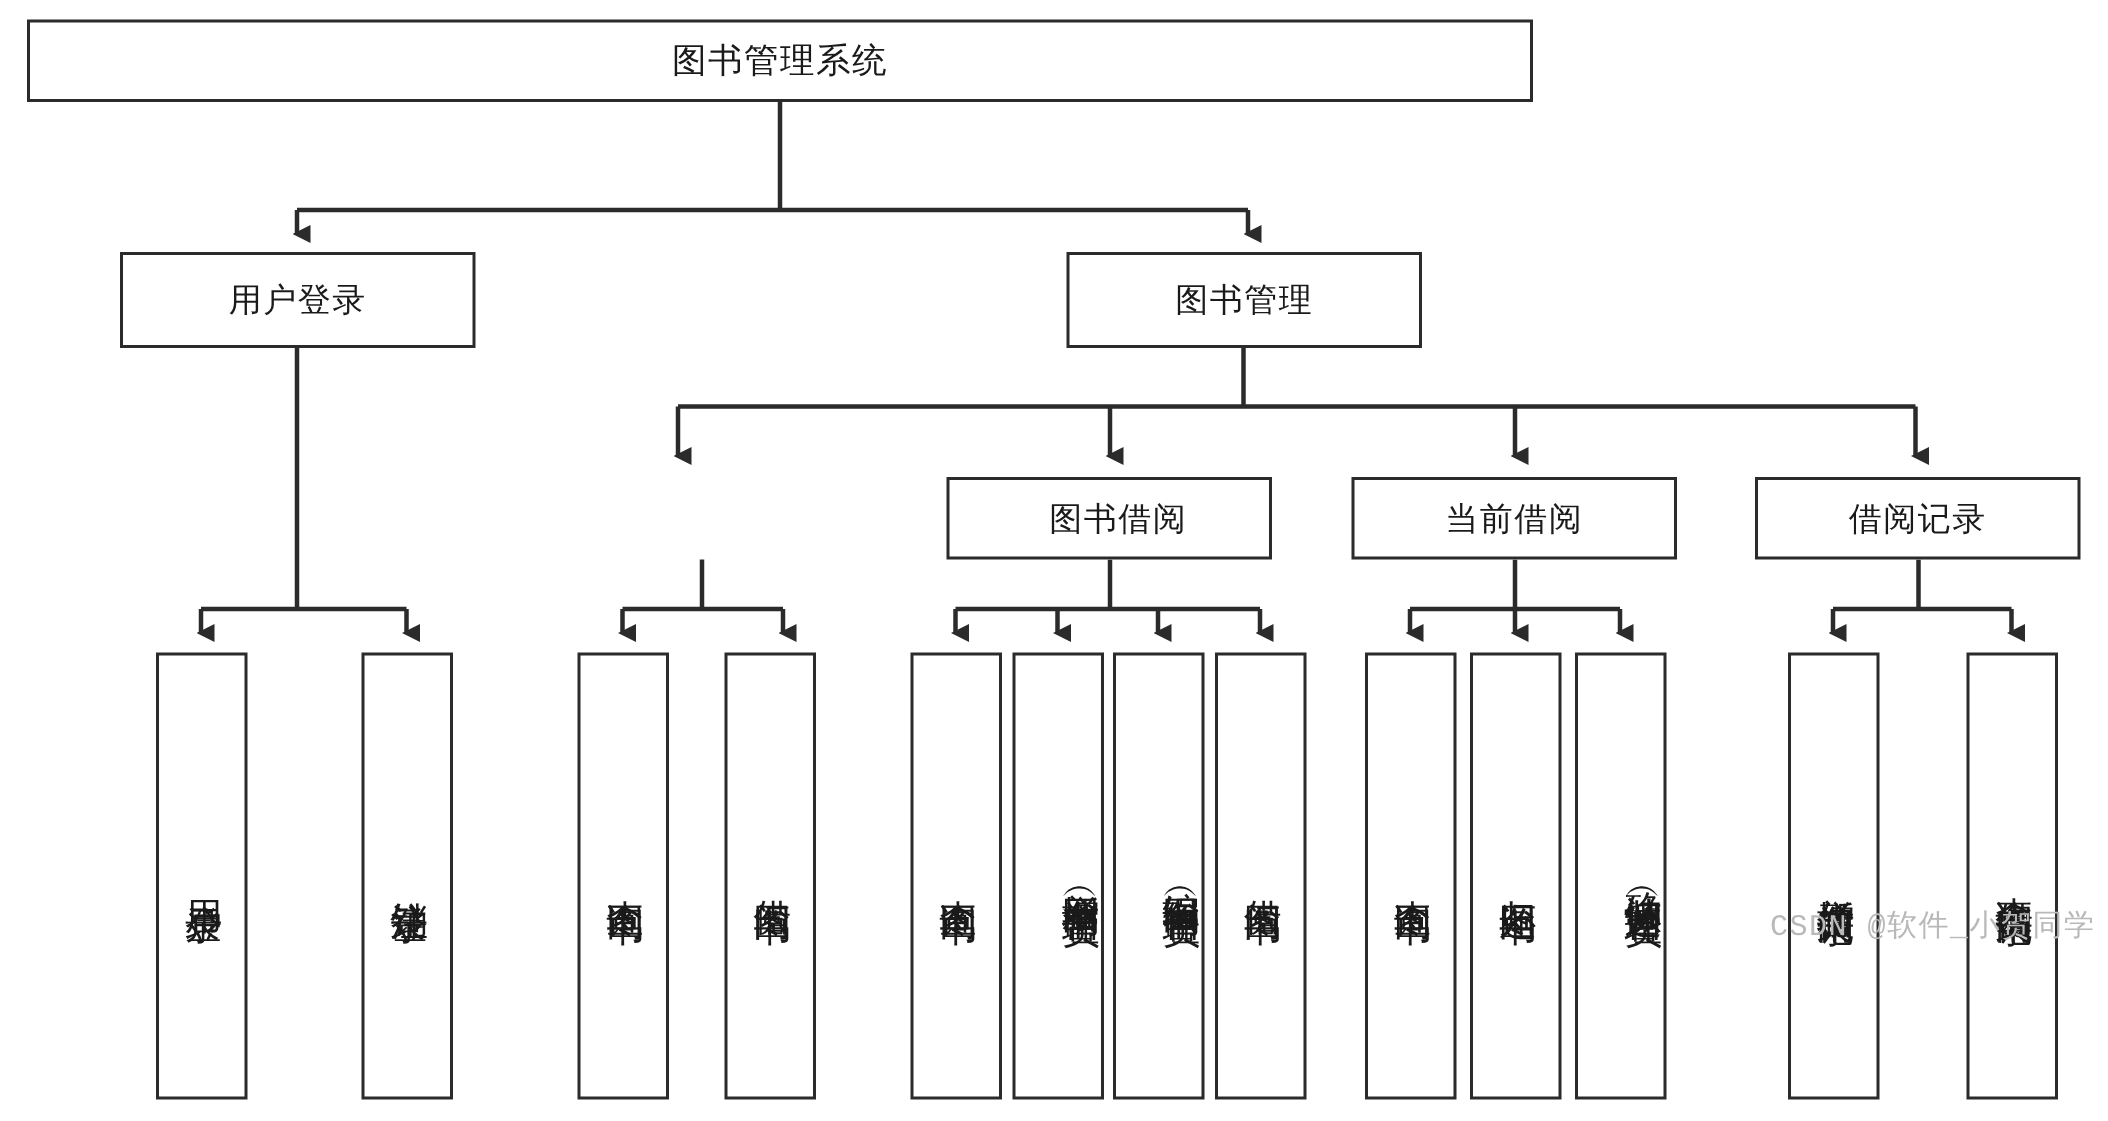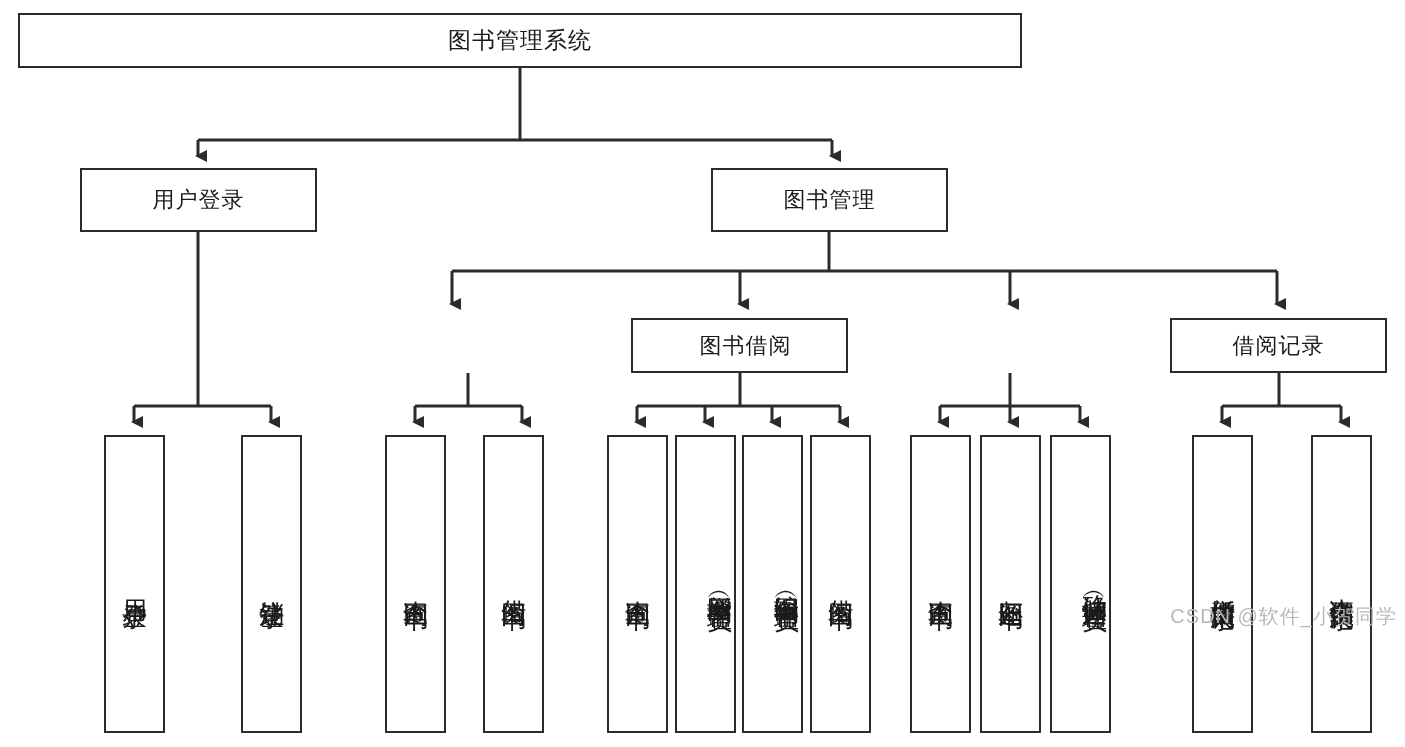--- a/index.html
+++ b/index.html
@@ -46,21 +46,21 @@
   .node.v.topalign{align-items:flex-start;}
 
   .watermark{
     position:absolute;
     right:8px;
     bottom:6px;
     font-size:20px;
     color:#b9b9b9;
     letter-spacing:1px;
     white-space:nowrap;
-    font-family:Liberation Sans, sans-serif;
+    font-family:Liberation Mono, monospace;
   }
 </style>
 </head>
 <body>
 
 <div id="canvas">
 
   <svg class="edges" viewBox="0 0 1405 747">
     <defs>
       <marker id="arrow" markerWidth="12" markerHeight="12" refX="6" refY="9" orient="auto" markerUnits="userSpaceOnUse">
@@ -110,20 +110,21 @@
       <path d="M1341,406 L1341,422" marker-end="url(#arrow)"></path>
     </g>
   </svg>
 
   <div class="node h root" style="left:18px;top:13px;width:1004px;height:55px;">图书管理系统</div>
 
   <div class="node h" style="left:80px;top:168px;width:237px;height:64px;">用户登录</div>
   <div class="node h" style="left:711px;top:168px;width:237px;height:64px;font-family:Liberation Serif, serif;">图书管理</div>
 
   <div class="node h" style="left:631px;top:318px;width:217px;height:55px;padding-left:12px;">图书借阅</div>
+  <div class="node h" style="left:901px;top:318px;width:217px;height:55px;">当前借阅</div>
   <div class="node h" style="left:1170px;top:318px;width:217px;height:55px;text-align:right;">借阅记录</div>
 
   <div class="node v" style="left:104px;top:435px;width:61px;height:298px;">用户登录</div>
   <div class="node v" style="left:241px;top:435px;width:61px;height:298px;">注销登录</div>
 
   <div class="node v" style="left:385px;top:435px;width:61px;height:298px;">查询图书</div>
   <div class="node v" style="left:483px;top:435px;width:61px;height:298px;">借阅图书</div>
 
   <div class="node v" style="left:607px;top:435px;width:61px;height:298px;">查询图书</div>
   <div class="node v topalign" style="left:675px;top:435px;width:61px;height:298px;">新增图书（管理员）</div>

